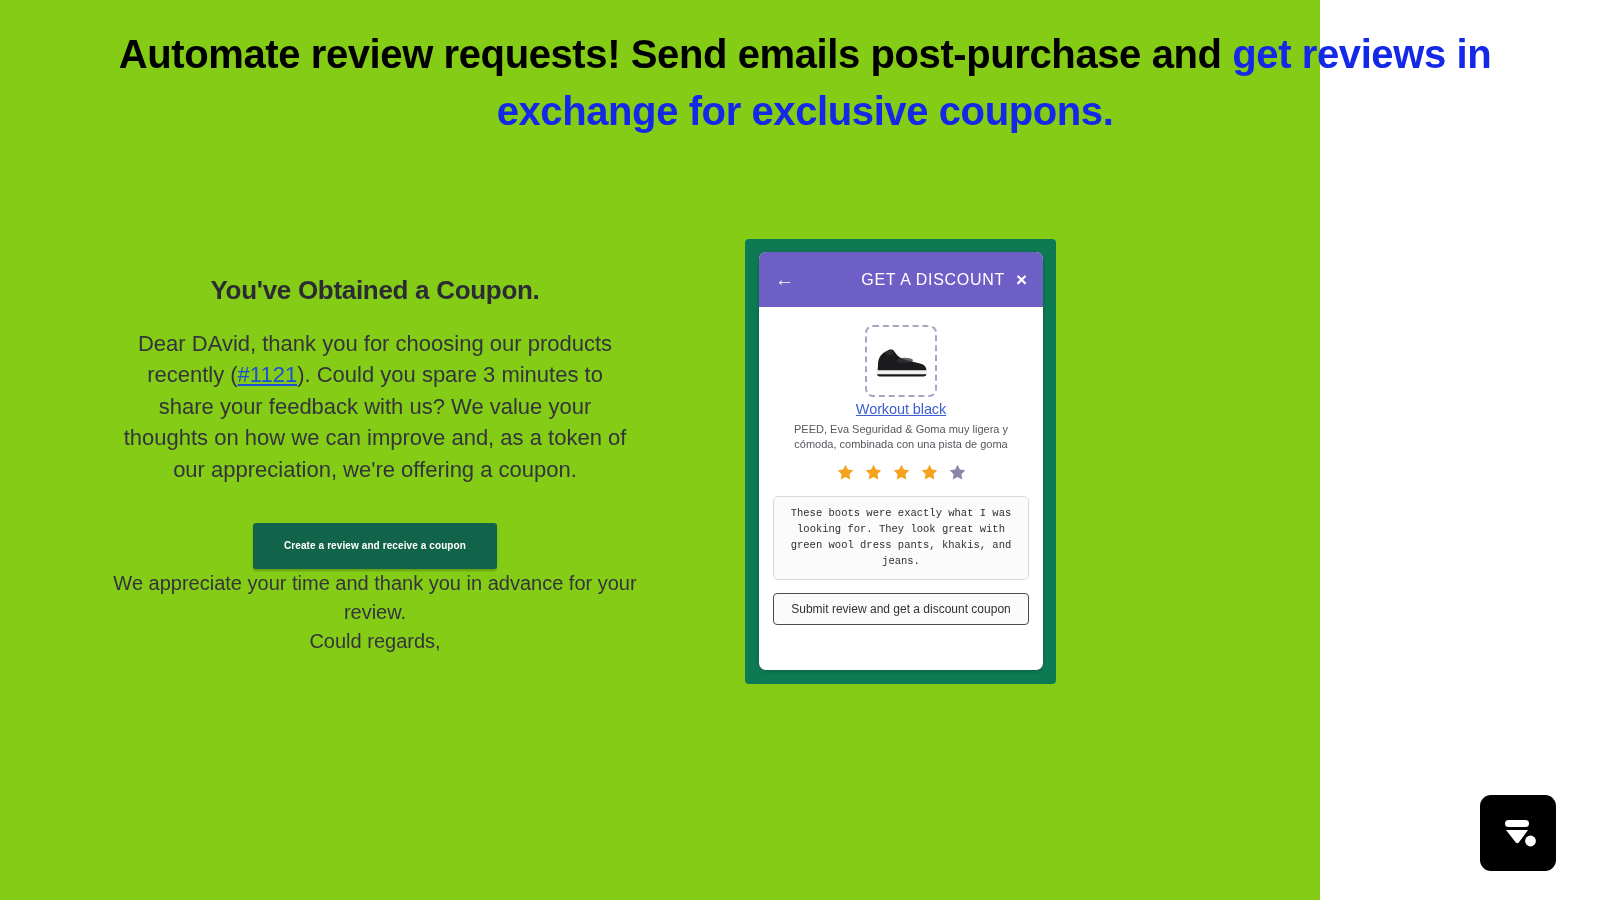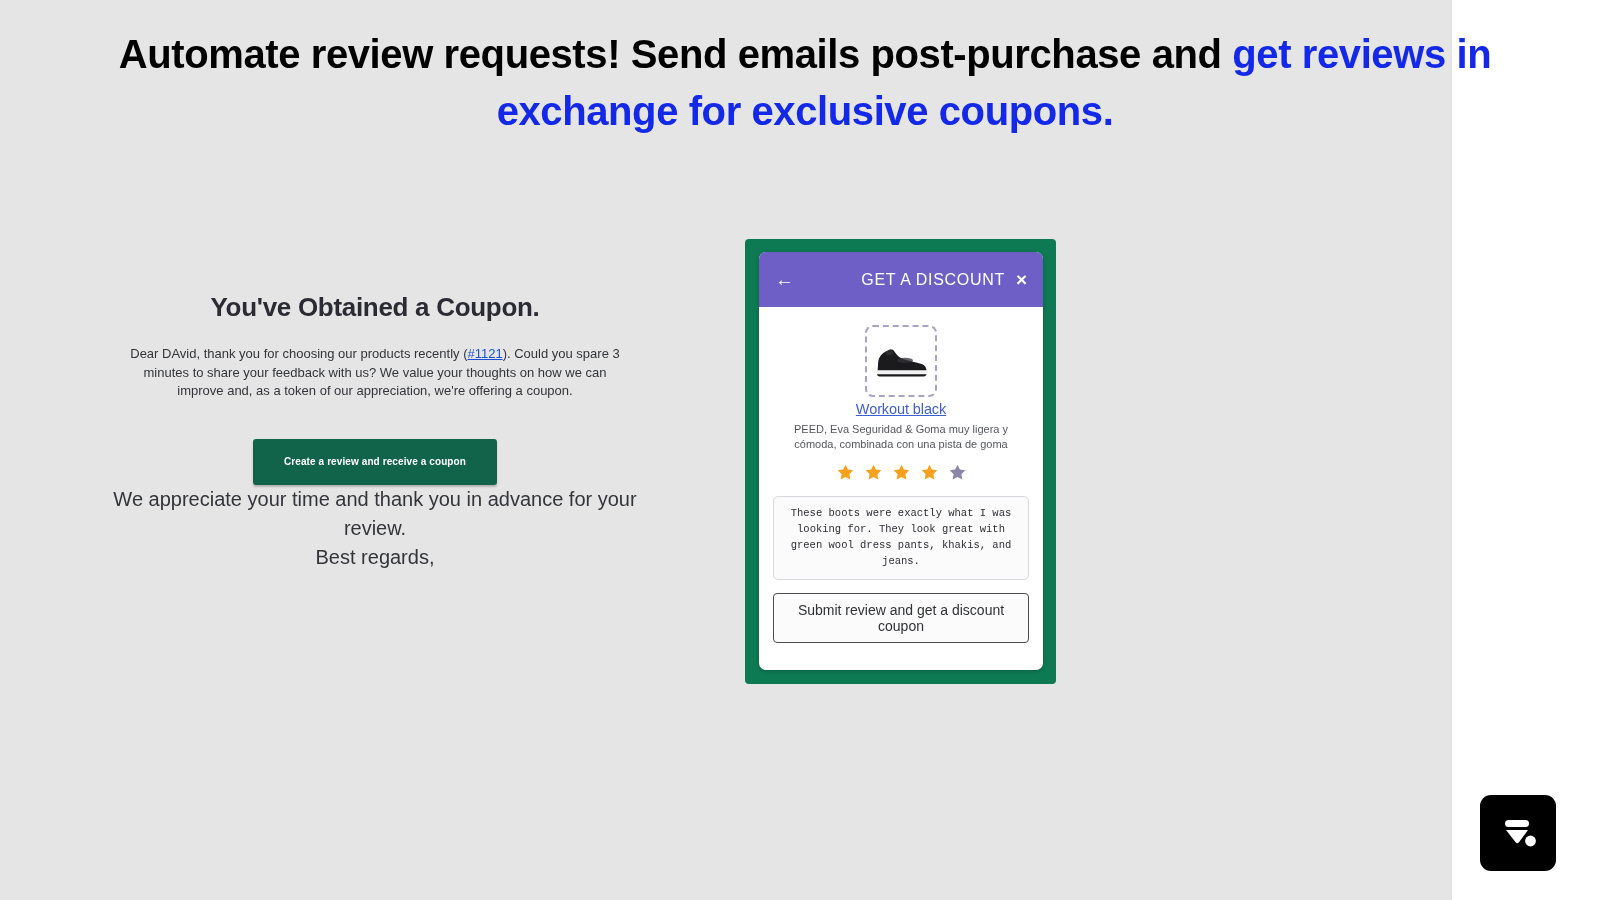--- a/index.html
+++ b/index.html
@@ -7,23 +7,23 @@
   html, body {
     margin: 0; padding: 0;
     width: 1600px; height: 900px;
     background: #ffffff;
     font-family: "Liberation Sans", sans-serif;
     overflow: hidden;
   }
 
   .page {
     position: relative;
-    width: 1452px;
+    width: 1320px;
     height: 900px;
-    background: #e5e5e5;
+    background: #84cc16;
   }
 
   
   .headline {
     position: absolute;
     left: 110px;
     top: 26px;
     width: 1390px;
     text-align: center;
     font-size: 40px;
@@ -32,33 +32,33 @@
     letter-spacing: -0.4px;
     color: #000000;
     font-family: "Liberation Sans", sans-serif;
   }
   .headline .accent { color: #1428e8; }
 
   
   .email-panel {
     position: absolute;
     left: 100px;
-    top: 292px;
+    top: 275px;
     width: 550px;
     text-align: center;
   }
   .email-title {
     font-size: 26px;
     font-weight: 700;
     color: #2b2b33;
     letter-spacing: -0.3px;
     margin: 0 0 22px 0;
   }
   .email-body {
-    font-size: 13px;
+    font-size: 22px;
     line-height: 1.43;
     color: #33353a;
     margin: 0 auto;
     width: 505px;
   }
   .order-link {
     color: #1a4fd6;
     text-decoration: underline;
     cursor: pointer;
   }
@@ -199,22 +199,22 @@
     cursor: text;
   }
 
   .submit-btn {
     margin-top: 13px;
     width: 100%;
     border: 1px solid #4a4c51;
     border-radius: 4px;
     background: #fbfbfb;
     color: #303236;
-    font-size: 14px;
-    padding: 8px 20px;
+    font-size: 12px;
+    padding: 8px 6px;
     cursor: pointer;
     font-family: "Liberation Sans", sans-serif;
   }
 
   
   .right-text {
     position: absolute;
     left: 1122px;
     top: 296px;
     width: 390px;
@@ -252,21 +252,21 @@
   <div class="email-panel">
     <div class="email-title">You've Obtained a Coupon.</div>
     <div class="email-body"><span>Dear DAvid, thank you for choosing our products recently (</span><span class="order-link">#1121</span><span>). Could you spare 3 minutes to share your feedback with us? We value your thoughts on how we can improve and, as a token of our appreciation, we're offering a coupon.</span></div>
 
     <div class="cta-wrap">
       <button class="cta-button">Create a review and receive a coupon</button>
     </div>
 
     <div class="email-footer">
       <div>We appreciate your time and thank you in advance for your review.</div>
-      <div>Best regards,</div>
+      <div>Could regards,</div>
     </div>
   </div>
 
   <div class="phone-frame">
     <div class="phone-screen">
 
       <div class="phone-header">
         <span class="hdr-back">←</span>
         <span class="hdr-title">GET A DISCOUNT</span>
         <span class="hdr-close">×</span>

